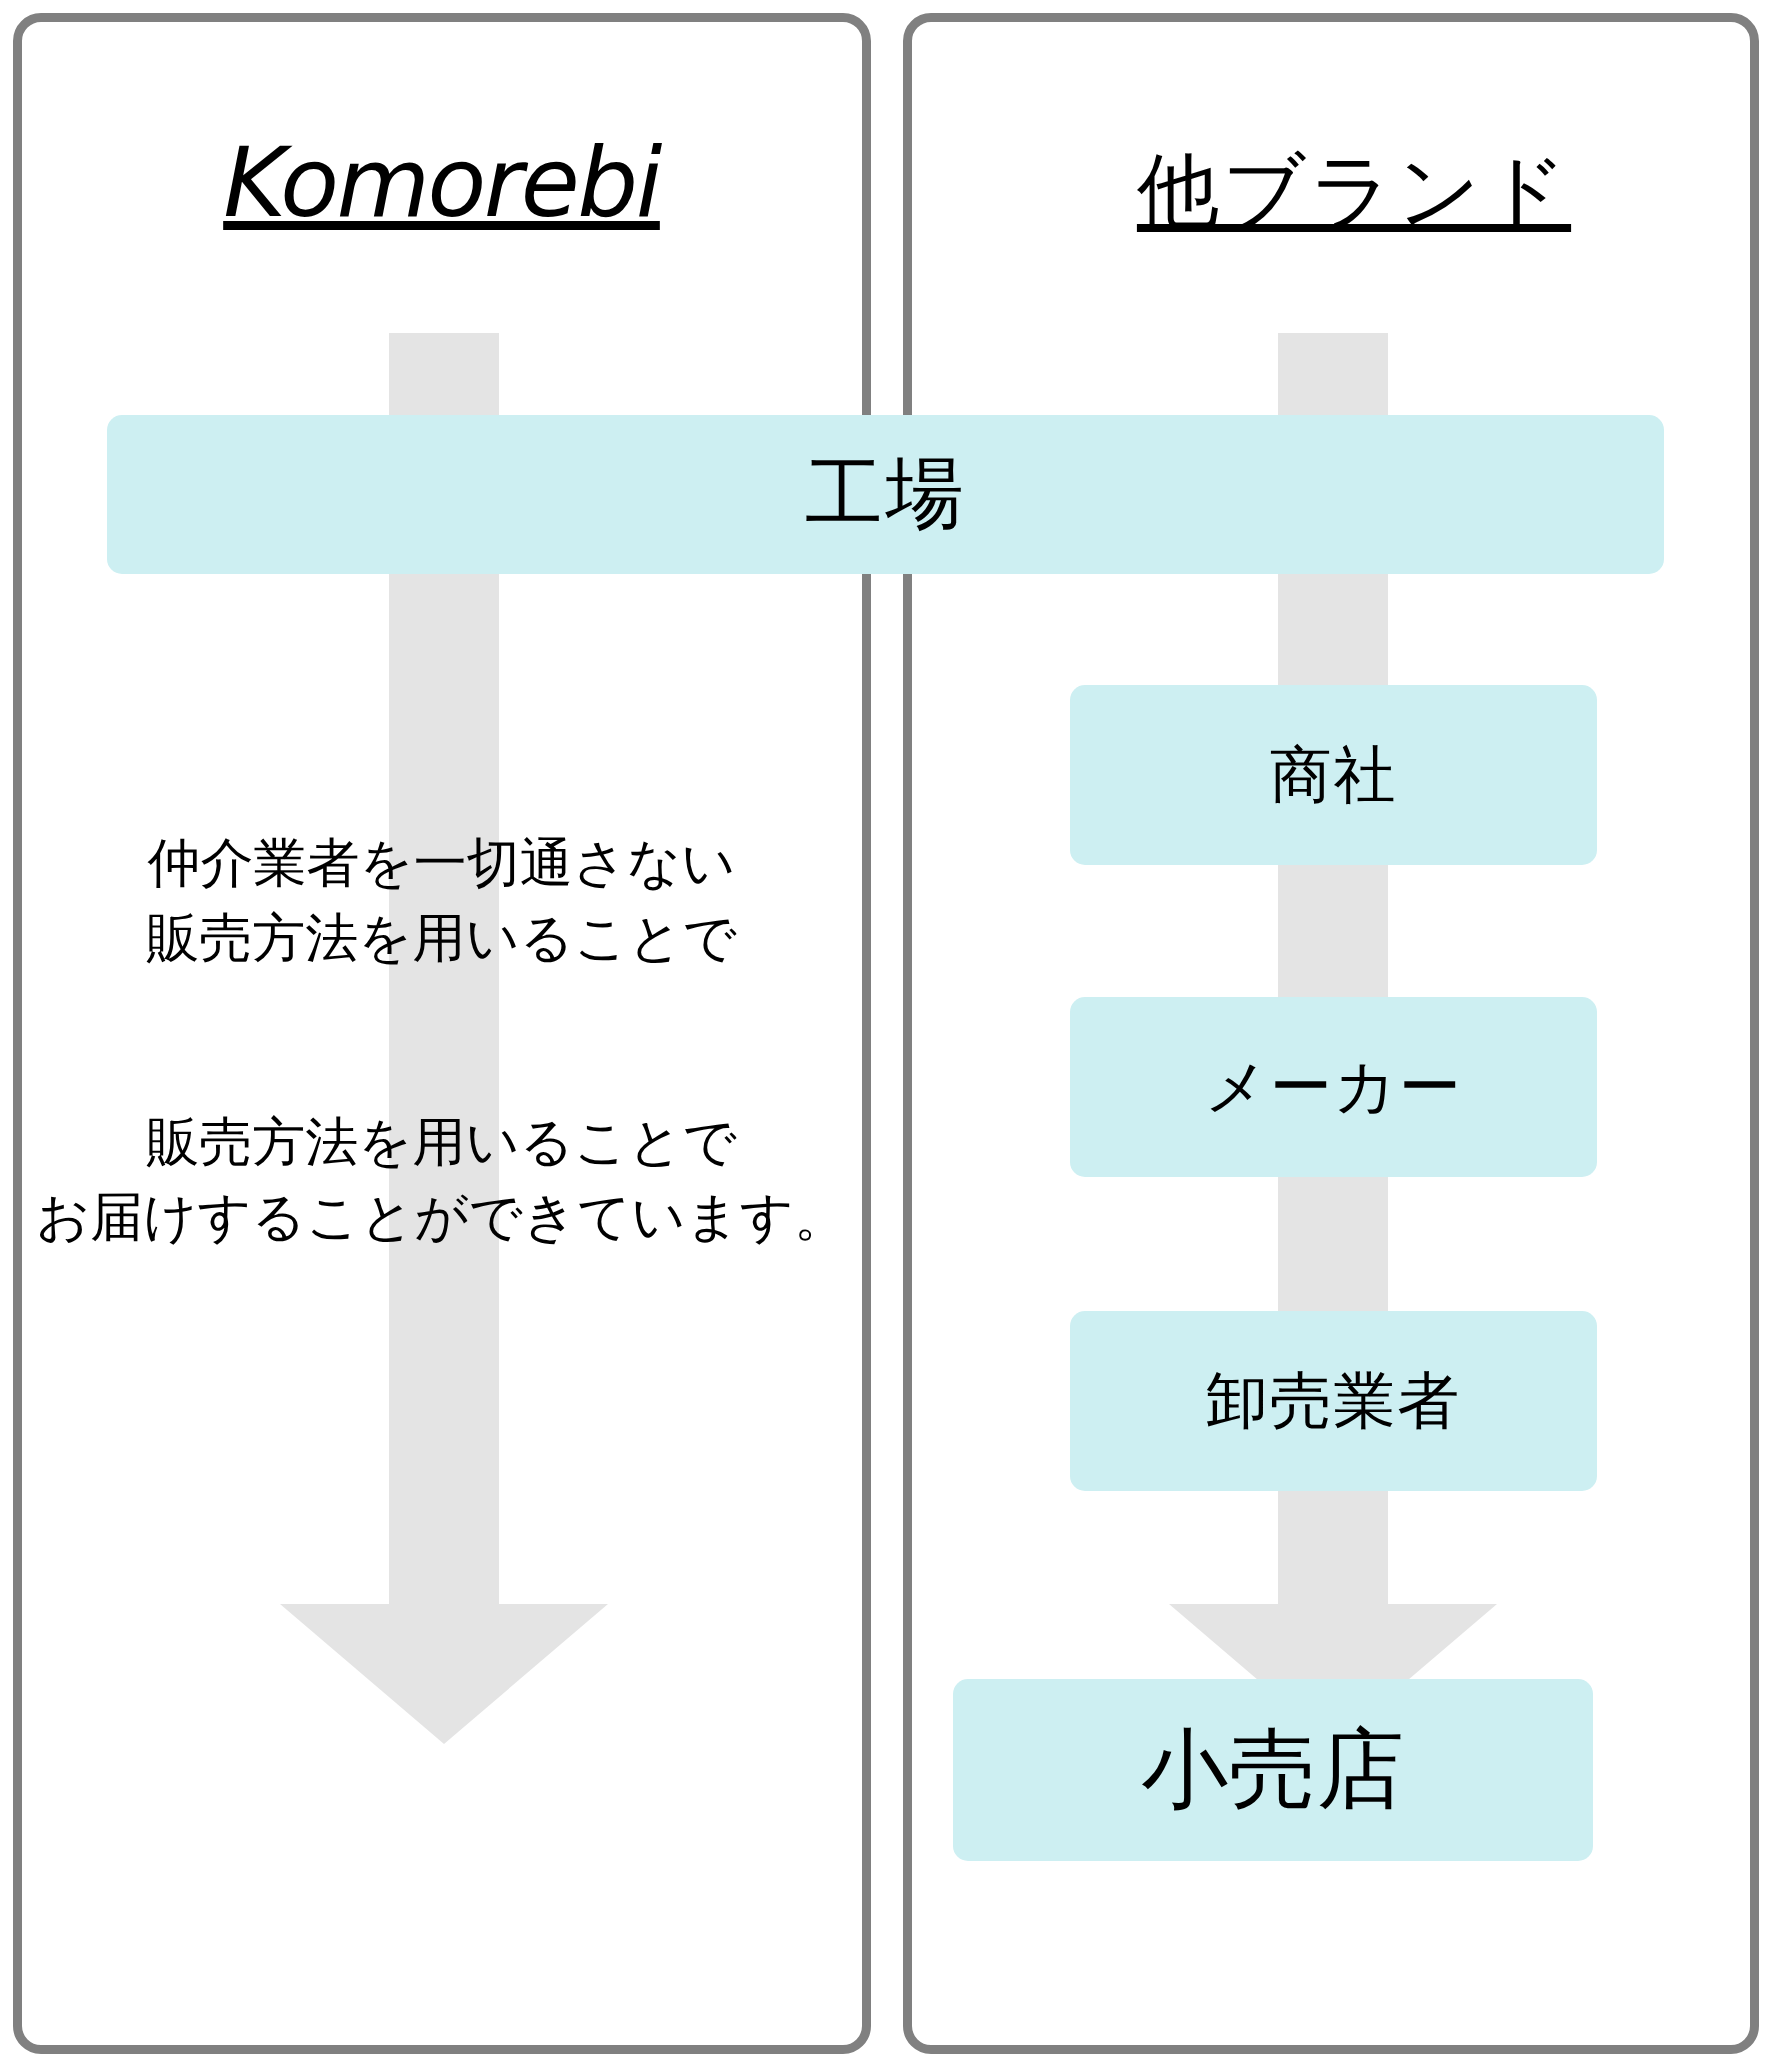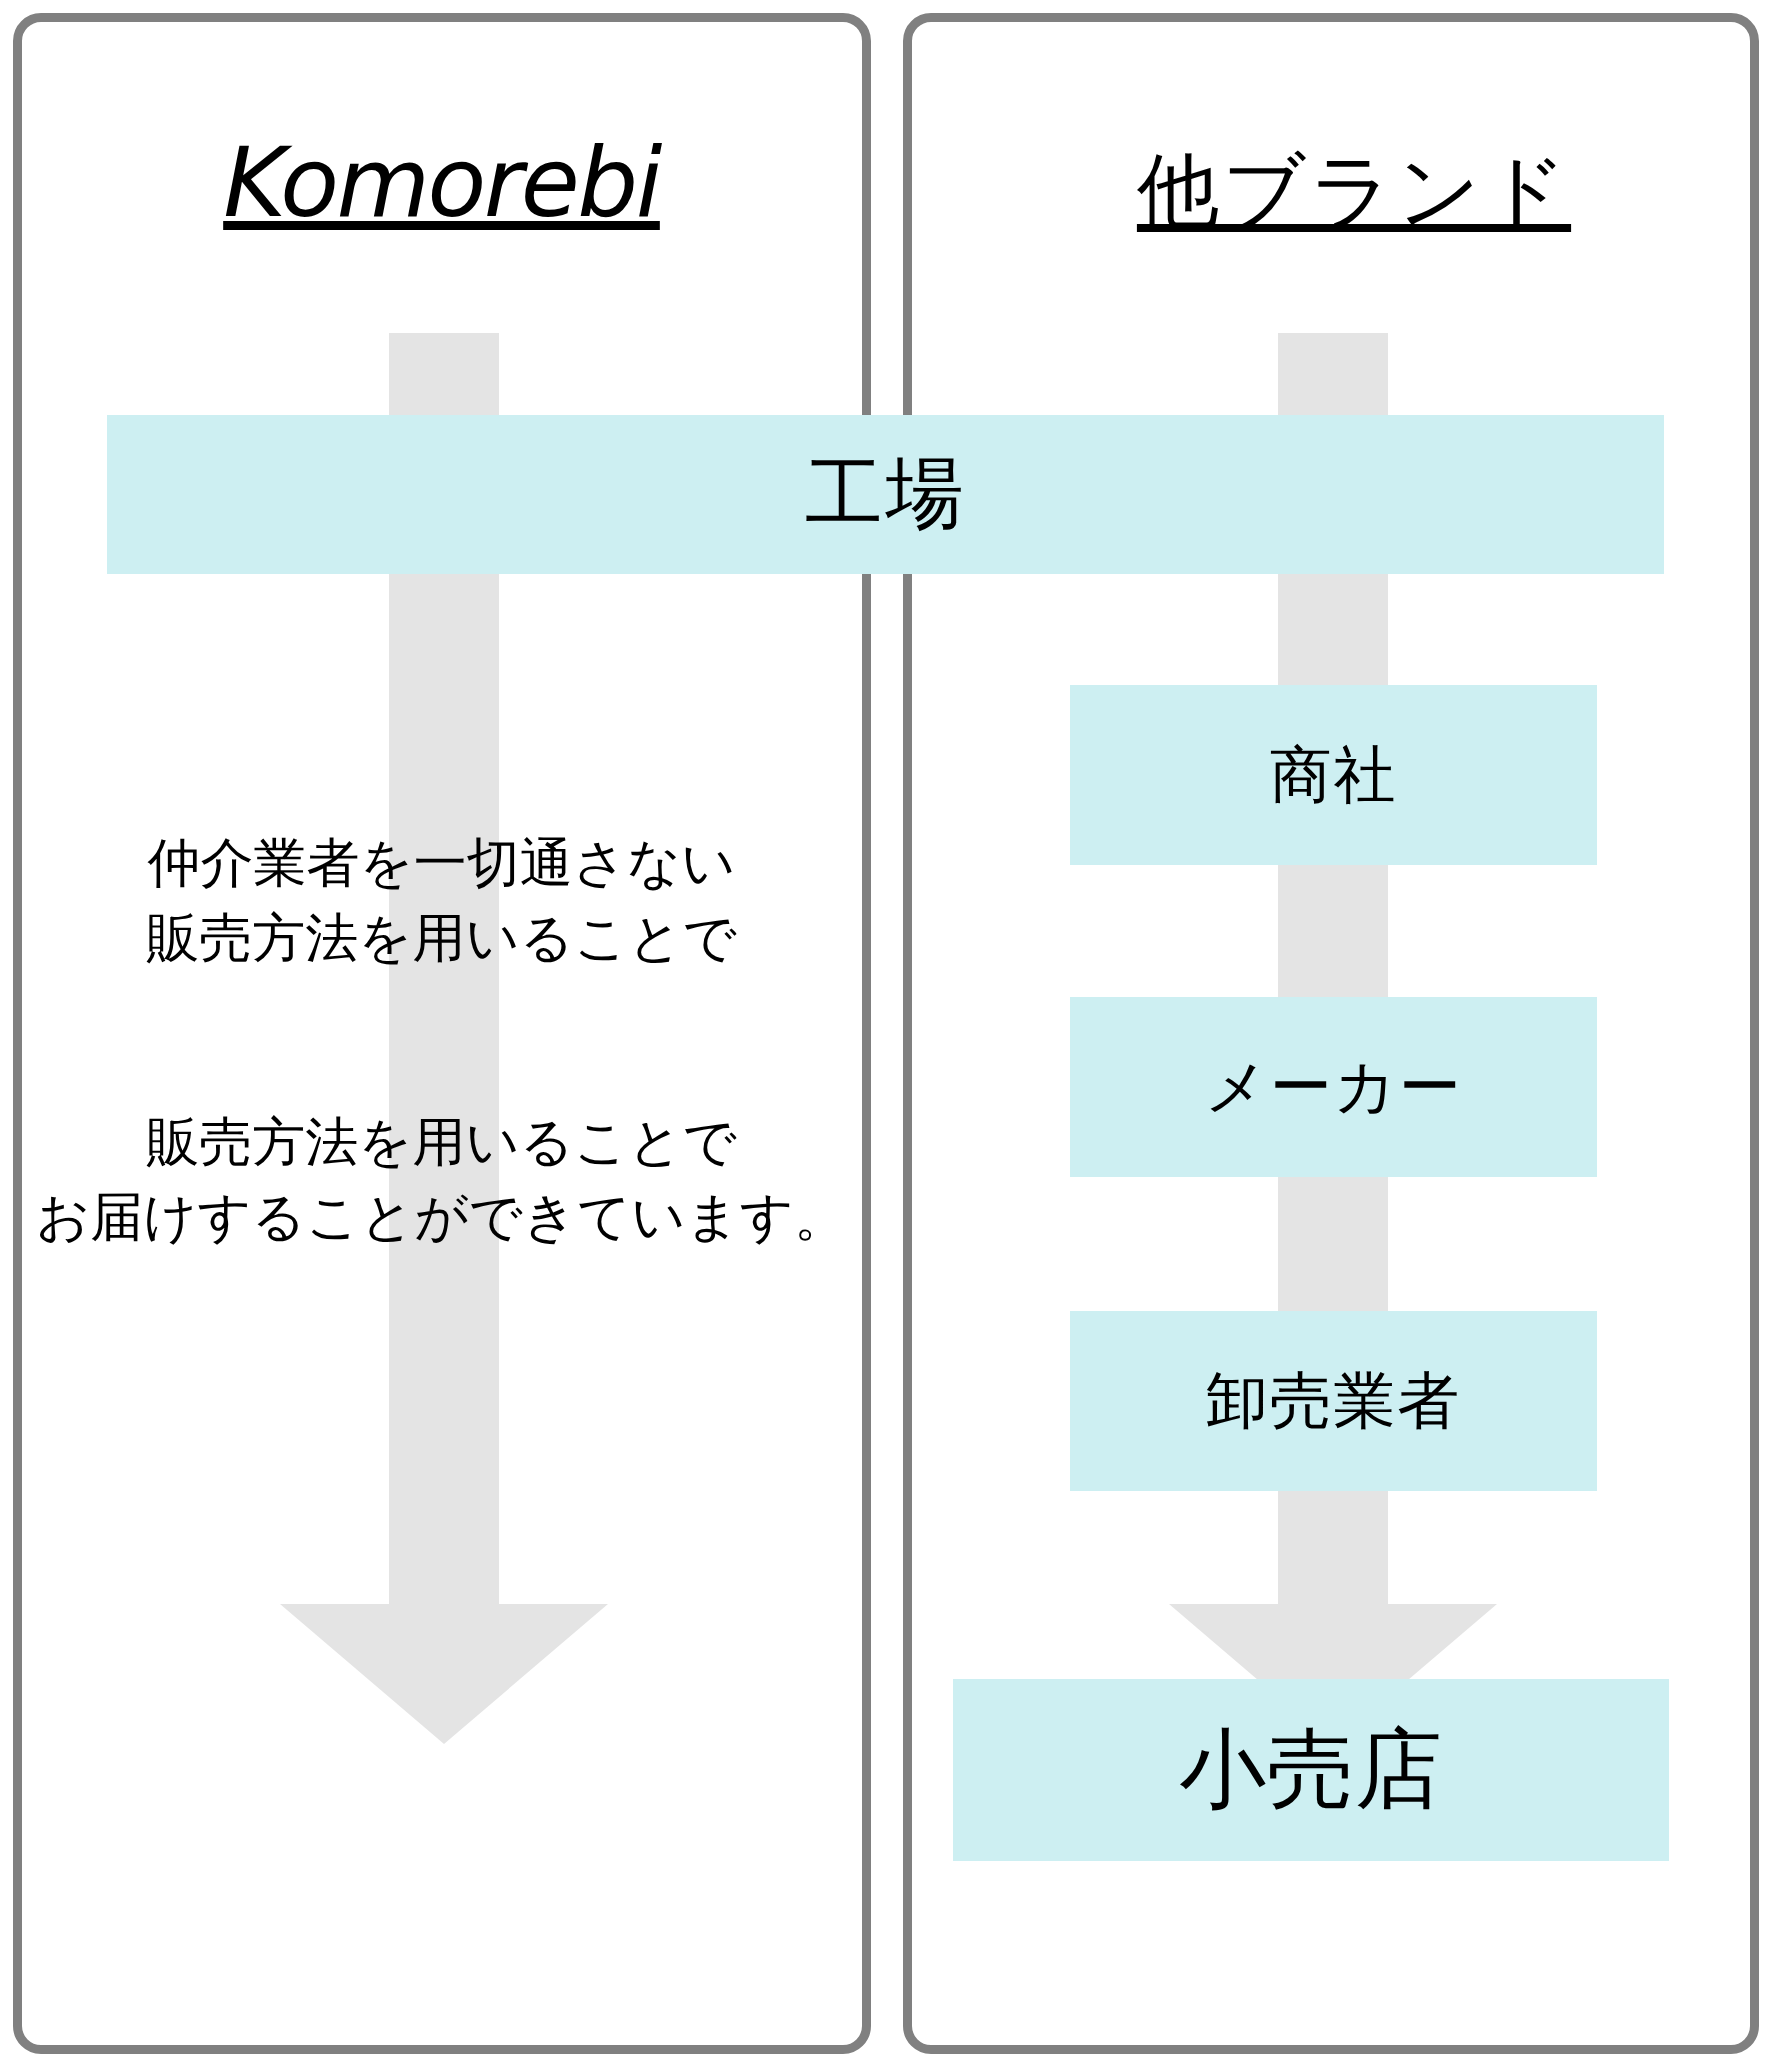--- a/index.html
+++ b/index.html
@@ -48,21 +48,21 @@
   #arrow-left-head  { left: 280px;  top: 1604px; }
 
   
   #arrow-right-shaft { left: 1278px; top: 333px;  width: 110px; height: 1271px; }
   #arrow-right-head  { left: 1169px; top: 1604px; }
 
   
   .node {
     position: absolute;
     background: #cdeff2;
-    border-radius: 0;
+    border-radius: 15px;
     display: flex;
     align-items: center;
     justify-content: center;
     color: #000000;
     box-sizing: border-box;
   }
 
   
   #node-factory {
     left: 107px;
@@ -89,21 +89,21 @@
 
   
   .node-bottom {
     top: 1679px;
     height: 182px;
     font-size: 74px;
     letter-spacing: 0.8px;
     z-index: 5;
   }
   #node-online { left: 62px;  width: 750px; }
-  #node-retail { left: 953px; width: 716px; font-size: 87px; }
+  #node-retail { left: 953px; width: 640px; font-size: 87px; }
 
   
   .panel-title {
     position: absolute;
     text-align: center;
     color: #000000;
     white-space: nowrap;
     z-index: 6;
     text-decoration: underline;
   }

